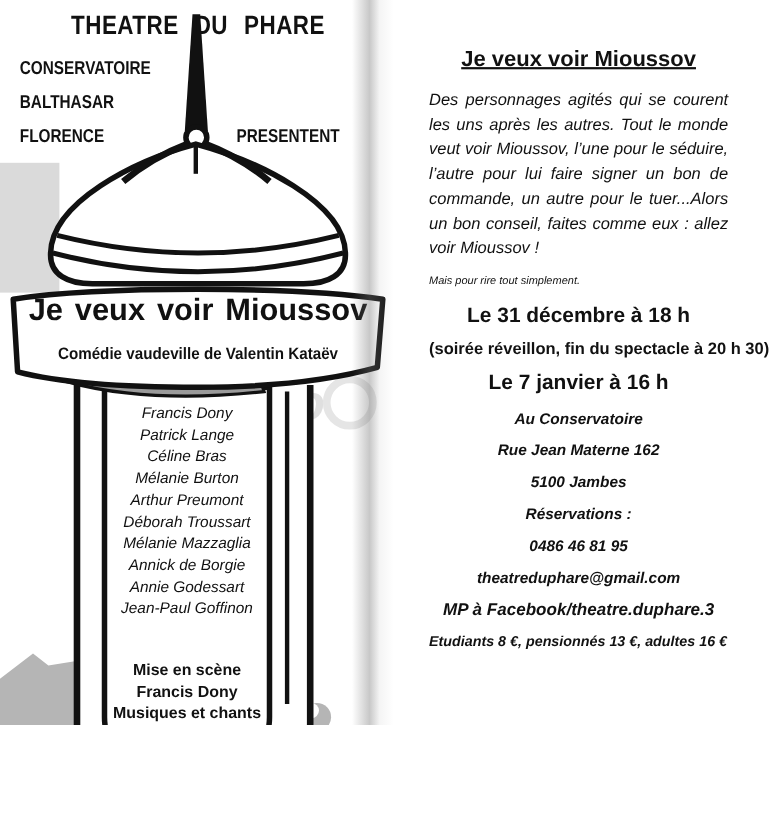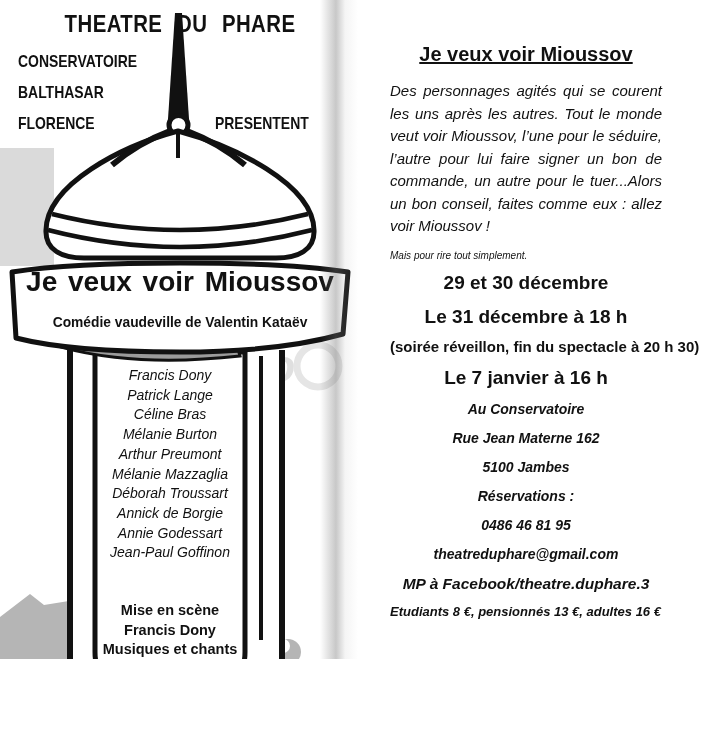--- a/index.html
+++ b/index.html
@@ -99,43 +99,42 @@
 
   <div class="abs ribbon-title">Je veux voir Mioussov</div>
   <div class="abs ribbon-subtitle">Comédie vaudeville de Valentin Kataëv</div>
 
   <div class="abs cast">
     <div>Francis Dony</div>
     <div>Patrick Lange</div>
     <div>Céline Bras</div>
     <div>Mélanie Burton</div>
     <div>Arthur Preumont</div>
+    <div>Déborah Troussart</div>
     <div>Mélanie Mazzaglia</div>
-    <div>Déborah Troussart</div>
     <div>Annick de Borgie</div>
     <div>Annie Godessart</div>
     <div>Jean-Paul Goffinon</div>
   </div>
 
   <div class="abs crew">
     <div>Mise en scène</div>
     <div>Francis Dony</div>
     <div>Musiques et chants</div>
     <div>Patrick Lange</div>
   </div>
 
   <div class="abs fold"></div>
 
   <div class="abs right-panel">
     <div class="rp-title">Je veux voir Mioussov</div>
     <div class="rp-desc">Des personnages agités qui se courent les uns après les autres. Tout le monde veut voir Mioussov, l’une pour le séduire, l’autre pour lui faire signer un bon de commande, un autre pour le tuer...Alors un bon conseil, faites comme eux : allez voir Mioussov !</div>
     <div class="rp-tagline">Mais pour rire tout simplement.</div>
 
     <div class="rp-dates">
-      <div class="d-big first">29 et 30 décembre</div>
       <div class="d-big">Le 31 décembre à 18 h</div>
       <div class="d-small">(soirée réveillon, fin du spectacle à 20 h 30)</div>
       <div class="d-big">Le 7 janvier à 16 h</div>
     </div>
 
     <div class="rp-venue">
       <div class="venue-line">Au Conservatoire</div>
       <div class="venue-line">Rue Jean Materne 162</div>
       <div class="venue-line">5100 Jambes</div>
       <div class="venue-line">Réservations :</div>

